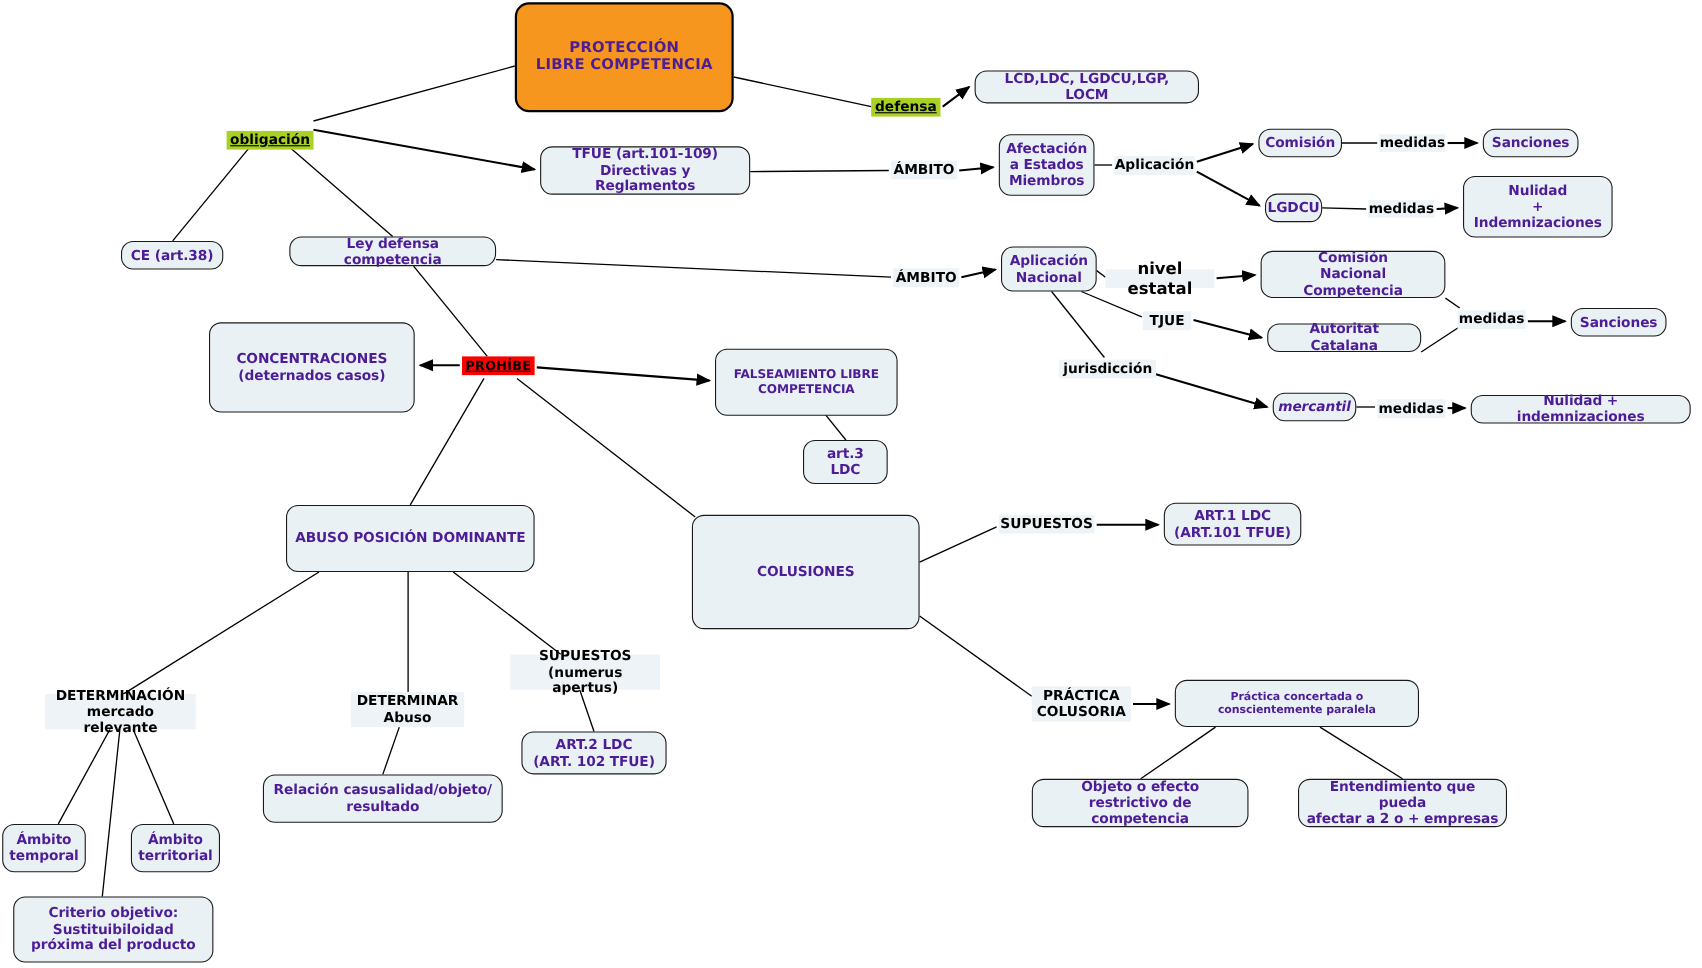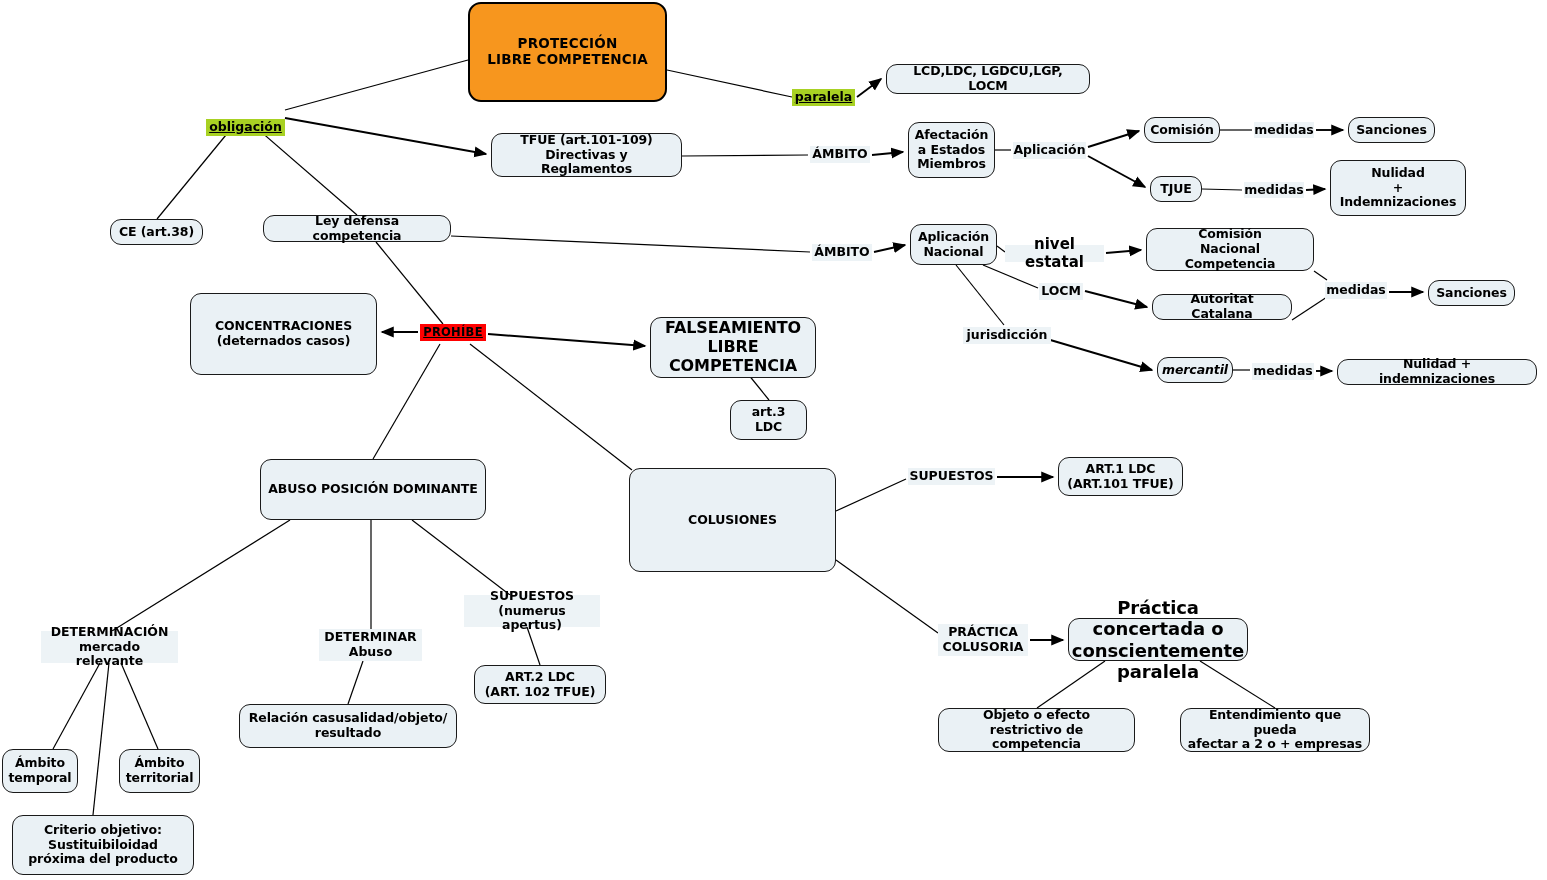--- a/index.html
+++ b/index.html
@@ -25,21 +25,21 @@
   .node {
     position: absolute;
     box-sizing: border-box;
     display: flex;
     align-items: center;
     justify-content: center;
     text-align: center;
     background: #EAF1F5;
     border: 1.6px solid #1a1a1a;
     border-radius: 11px;
-    color: #000000;
+    color: #4c1d95;
     font-weight: bold;
     line-height: 1.18;
     padding: 2px 6px;
     white-space: pre-line;
     letter-spacing: -0.1px;
   }
   .node.root {
     background: #F7961E;
     border: 2px solid #000000;
     border-radius: 13px;
@@ -141,70 +141,70 @@
       <div class="node root" style="left: 468px; top: 2px; width: 199px; height: 100px; font-size: 13.5px;">PROTECCIÓN
 LIBRE COMPETENCIA</div>
       <div class="node" style="left: 886px; top: 64px; width: 204px; height: 30px; font-size: 12.5px;">LCD,LDC, LGDCU,LGP, LOCM</div>
       <div class="node" style="left: 491px; top: 133px; width: 191px; height: 44px; font-size: 12.5px;">TFUE (art.101-109)
 Directivas y Reglamentos</div>
       <div class="node" style="left: 908px; top: 122px; width: 87px; height: 56px; font-size: 12.5px;">Afectación
 a Estados
 Miembros</div>
       <div class="node" style="left: 1144px; top: 117px; width: 76px; height: 26px; font-size: 12.5px;">Comisión</div>
       <div class="node" style="left: 1348px; top: 117px; width: 87px; height: 26px; font-size: 12.5px;">Sanciones</div>
-      <div class="node" style="left: 1150px; top: 176px; width: 52px; height: 26px; font-size: 12.5px;">TJUE</div>
+      <div class="node" style="left: 1150px; top: 176px; width: 52px; height: 26px; font-size: 12.5px;">LGDCU</div>
       <div class="node" style="left: 1330px; top: 160px; width: 136px; height: 56px; font-size: 12.5px;">Nulidad
 +
 Indemnizaciones</div>
       <div class="node" style="left: 110px; top: 219px; width: 93px; height: 26px; font-size: 12.5px;">CE (art.38)</div>
       <div class="node" style="left: 263px; top: 215px; width: 188px; height: 27px; font-size: 12.5px;">Ley defensa competencia</div>
       <div class="node" style="left: 910px; top: 224px; width: 87px; height: 41px; font-size: 12.5px;">Aplicación
 Nacional</div>
       <div class="node" style="left: 1146px; top: 228px; width: 168px; height: 43px; font-size: 12.5px;">Comisión
 Nacional Competencia</div>
       <div class="node" style="left: 1152px; top: 294px; width: 140px; height: 26px; font-size: 12.5px;">Autoritat Catalana</div>
       <div class="node" style="left: 1428px; top: 280px; width: 87px; height: 26px; font-size: 12.5px;">Sanciones</div>
       <div class="node" style="left: 1157px; top: 357px; width: 76px; height: 26px; font-size: 12.5px; font-style: italic;">mercantil</div>
       <div class="node" style="left: 1337px; top: 359px; width: 200px; height: 26px; font-size: 12.5px;">Nulidad + indemnizaciones</div>
       <div class="node" style="left: 190px; top: 293px; width: 187px; height: 82px; font-size: 12.5px;">CONCENTRACIONES
 (deternados casos)</div>
-      <div class="node" style="left: 650px; top: 317px; width: 166px; height: 61px; font-size: 16px;">FALSEAMIENTO LIBRE
+      <div class="node" style="left: 650px; top: 317px; width: 166px; height: 61px; font-size: 11px;">FALSEAMIENTO LIBRE
 COMPETENCIA</div>
       <div class="node" style="left: 730px; top: 400px; width: 77px; height: 40px; font-size: 12.5px;">art.3 LDC</div>
       <div class="node" style="left: 260px; top: 459px; width: 226px; height: 61px; font-size: 12.5px;">ABUSO POSICIÓN DOMINANTE</div>
       <div class="node" style="left: 629px; top: 468px; width: 207px; height: 104px; font-size: 12.5px;">COLUSIONES</div>
       <div class="node" style="left: 1058px; top: 457px; width: 125px; height: 39px; font-size: 12.5px;">ART.1 LDC
 (ART.101 TFUE)</div>
       <div class="node" style="left: 474px; top: 665px; width: 132px; height: 39px; font-size: 12.5px;">ART.2 LDC
 (ART. 102 TFUE)</div>
       <div class="node" style="left: 239px; top: 704px; width: 218px; height: 44px; font-size: 12.5px;">Relación casusalidad/objeto/
 resultado</div>
-      <div class="node" style="left: 1068px; top: 618px; width: 180px; height: 43px; font-size: 18px;">Práctica concertada o
+      <div class="node" style="left: 1068px; top: 618px; width: 222px; height: 43px; font-size: 10px;">Práctica concertada o
 conscientemente paralela</div>
       <div class="node" style="left: 938px; top: 708px; width: 197px; height: 44px; font-size: 12.5px;">Objeto o efecto
 restrictivo de competencia</div>
       <div class="node" style="left: 1180px; top: 708px; width: 190px; height: 44px; font-size: 12.5px;">Entendimiento que pueda
 afectar a 2 o + empresas</div>
       <div class="node" style="left: 2px; top: 749px; width: 76px; height: 44px; font-size: 12.5px;">Ámbito
 temporal</div>
       <div class="node" style="left: 119px; top: 749px; width: 81px; height: 44px; font-size: 12.5px;">Ámbito
 territorial</div>
       <div class="node" style="left: 12px; top: 815px; width: 182px; height: 60px; font-size: 12.5px;">Criterio objetivo:
 Sustituibiloidad
 próxima del producto</div>
       <div class="label green" style="left: 206px; top: 107px; width: 79px; height: 17px; font-size: 12.5px; margin-top: 12px;">obligación</div>
-      <div class="label green" style="left: 792px; top: 89px; width: 63px; height: 17px; font-size: 12.5px;">paralela</div>
+      <div class="label green" style="left: 792px; top: 89px; width: 63px; height: 17px; font-size: 12.5px;">defensa</div>
       <div class="label red" style="left: 420px; top: 324px; width: 66px; height: 17px; font-size: 11.5px;">PROHÍBE</div>
       <div class="label plain" style="left: 810px; top: 146px; width: 60px; height: 17px; font-size: 12.5px;">ÁMBITO</div>
       <div class="label plain" style="left: 1013px; top: 142px; width: 73px; height: 17px; font-size: 12.5px;">Aplicación</div>
       <div class="label plain" style="left: 1254px; top: 122px; width: 60px; height: 16px; font-size: 12.5px;">medidas</div>
       <div class="label plain" style="left: 1244px; top: 182px; width: 60px; height: 16px; font-size: 12.5px;">medidas</div>
       <div class="label plain" style="left: 812px; top: 244px; width: 60px; height: 17px; font-size: 12.5px;">ÁMBITO</div>
       <div class="label plain" style="left: 1005px; top: 245px; width: 99px; height: 17px; font-size: 15px;">nivel estatal</div>
-      <div class="label plain" style="left: 1039px; top: 283px; width: 44px; height: 17px; font-size: 12.5px;">LOCM</div>
+      <div class="label plain" style="left: 1039px; top: 283px; width: 44px; height: 17px; font-size: 12.5px;">TJUE</div>
       <div class="label plain" style="left: 1325px; top: 282px; width: 62px; height: 17px; font-size: 12.5px;">medidas</div>
       <div class="label plain" style="left: 963px; top: 327px; width: 88px; height: 17px; font-size: 12.5px;">jurisdicción</div>
       <div class="label plain" style="left: 1252px; top: 363px; width: 62px; height: 17px; font-size: 12.5px;">medidas</div>
       <div class="label plain" style="left: 908px; top: 468px; width: 87px; height: 17px; font-size: 12.5px;">SUPUESTOS</div>
       <div class="label plain" style="left: 938px; top: 624px; width: 90px; height: 32px; font-size: 12.5px;">PRÁCTICA
 COLUSORIA</div>
       <div class="label plain" style="left: 464px; top: 595px; width: 136px; height: 32px; font-size: 12.5px;">SUPUESTOS
 (numerus apertus)</div>
       <div class="label plain" style="left: 319px; top: 629px; width: 103px; height: 32px; font-size: 12.5px;">DETERMINAR
 Abuso</div>

